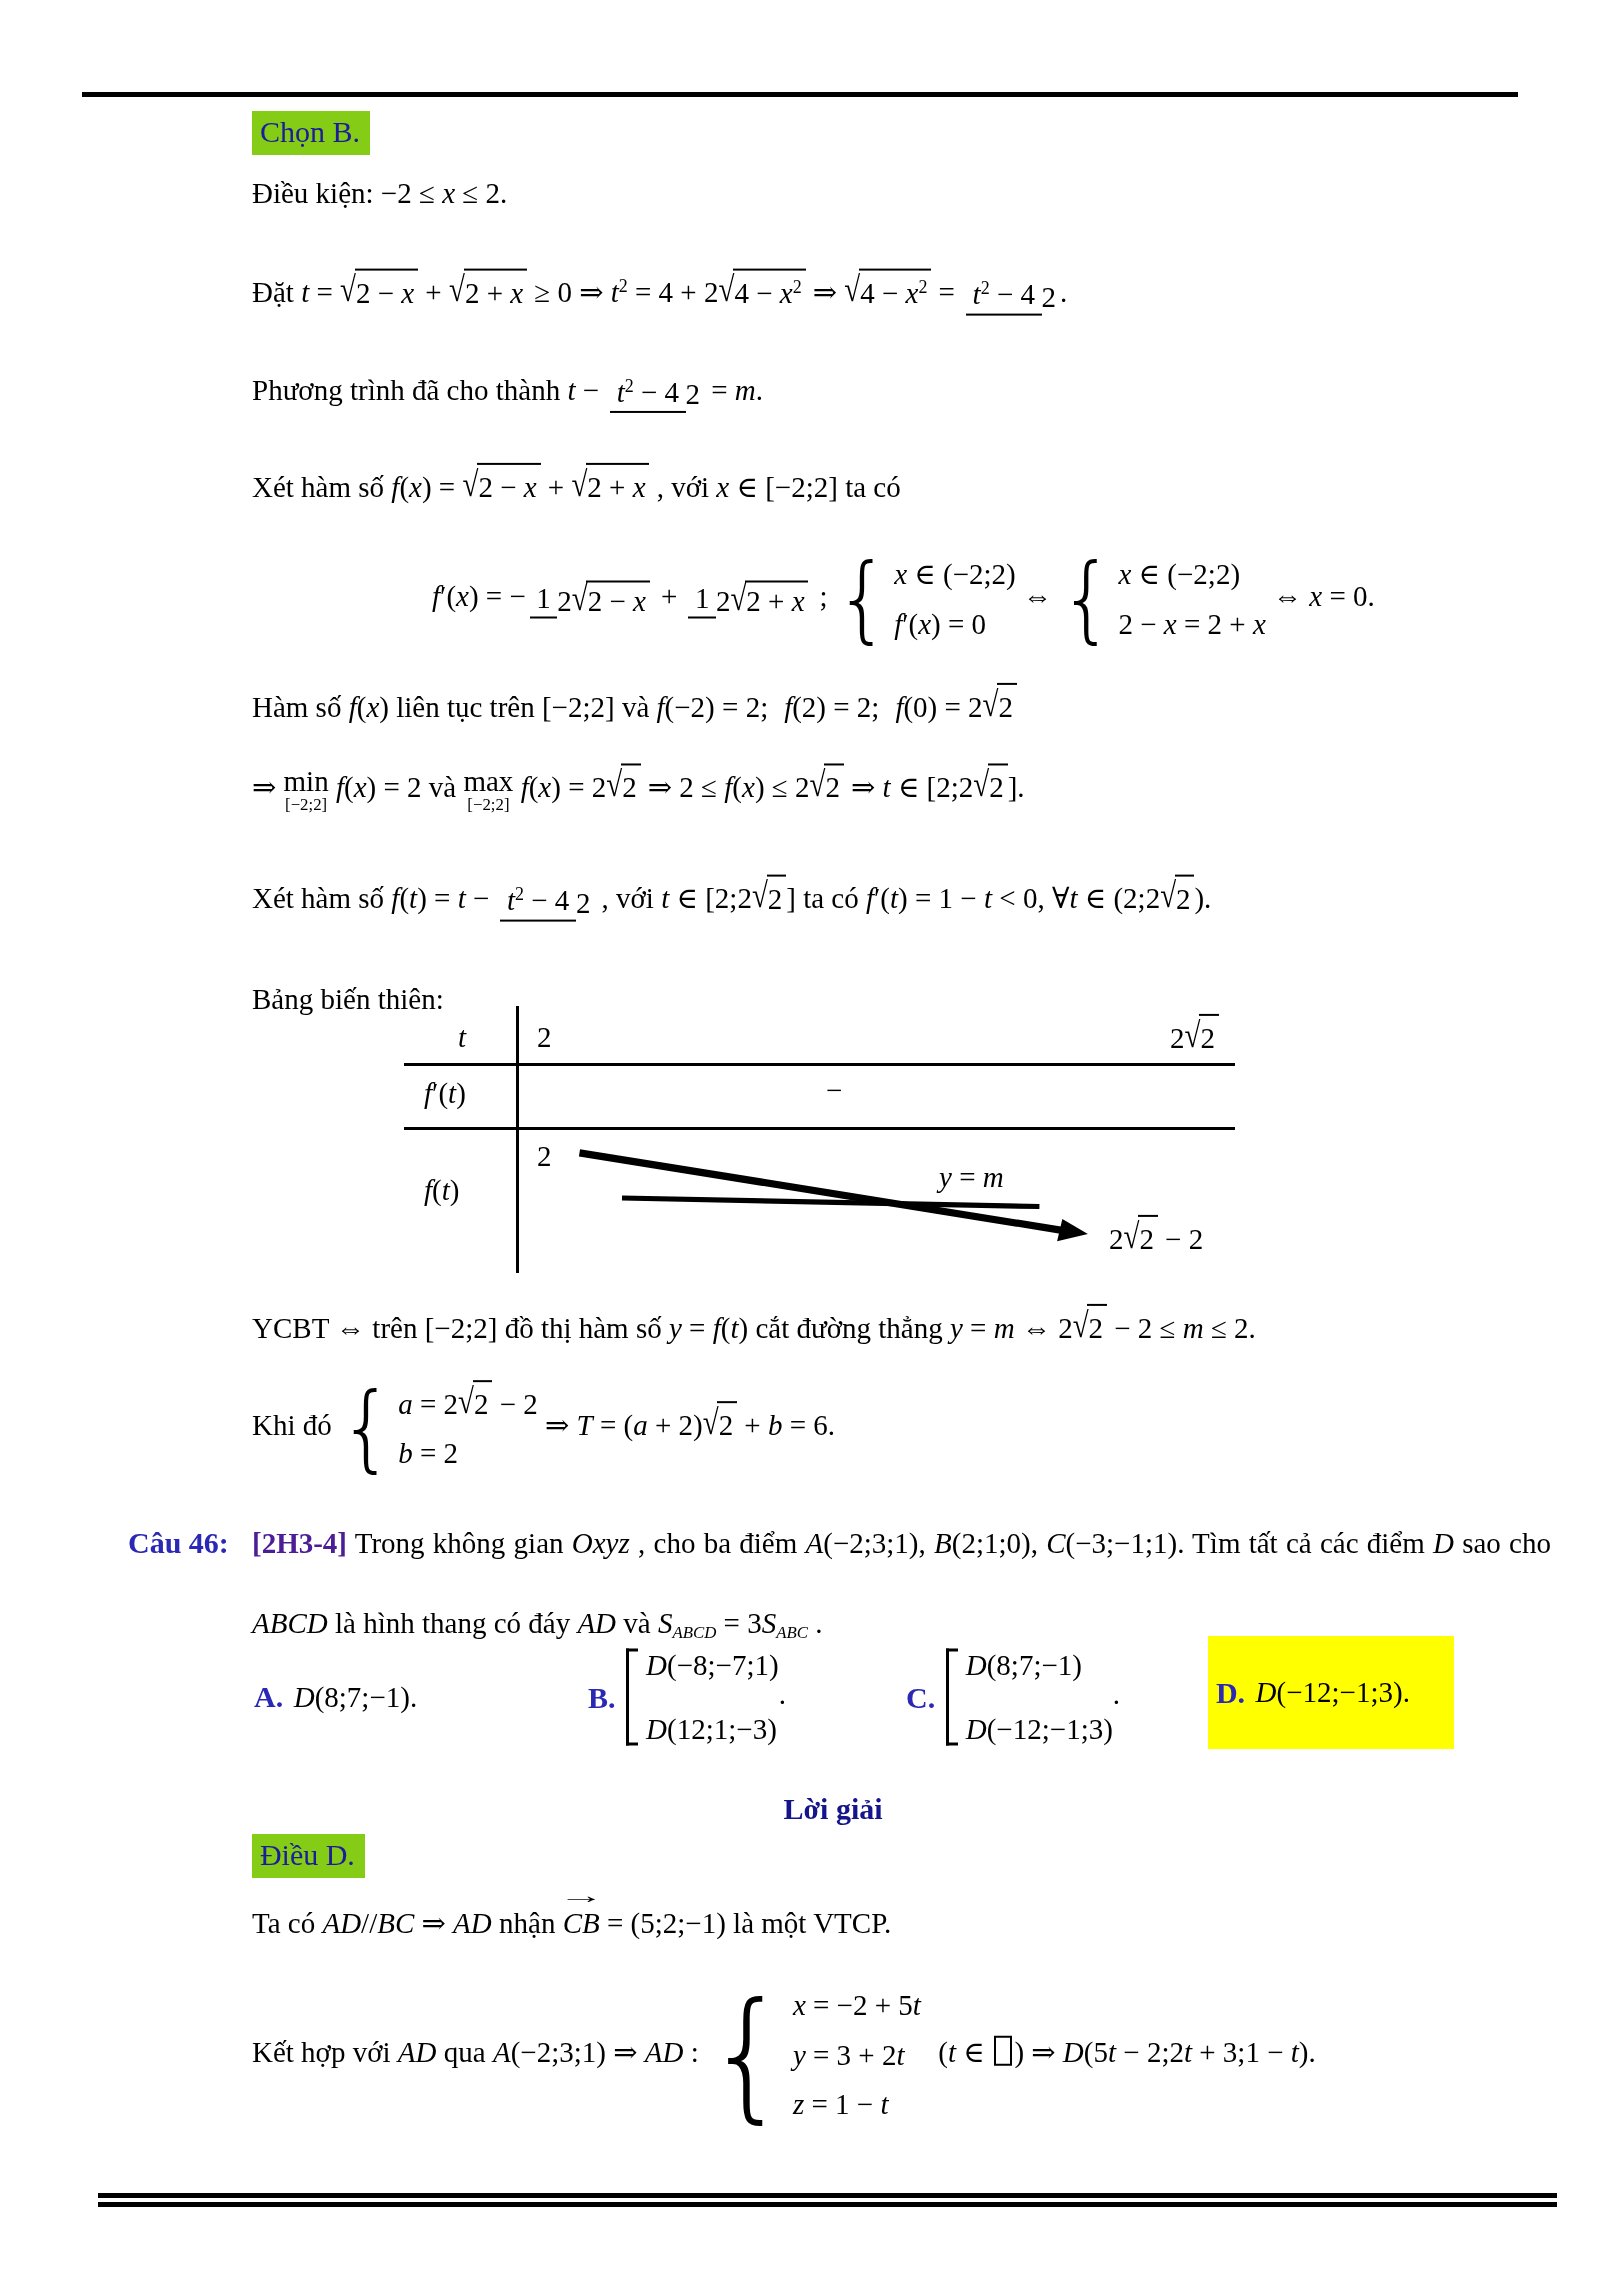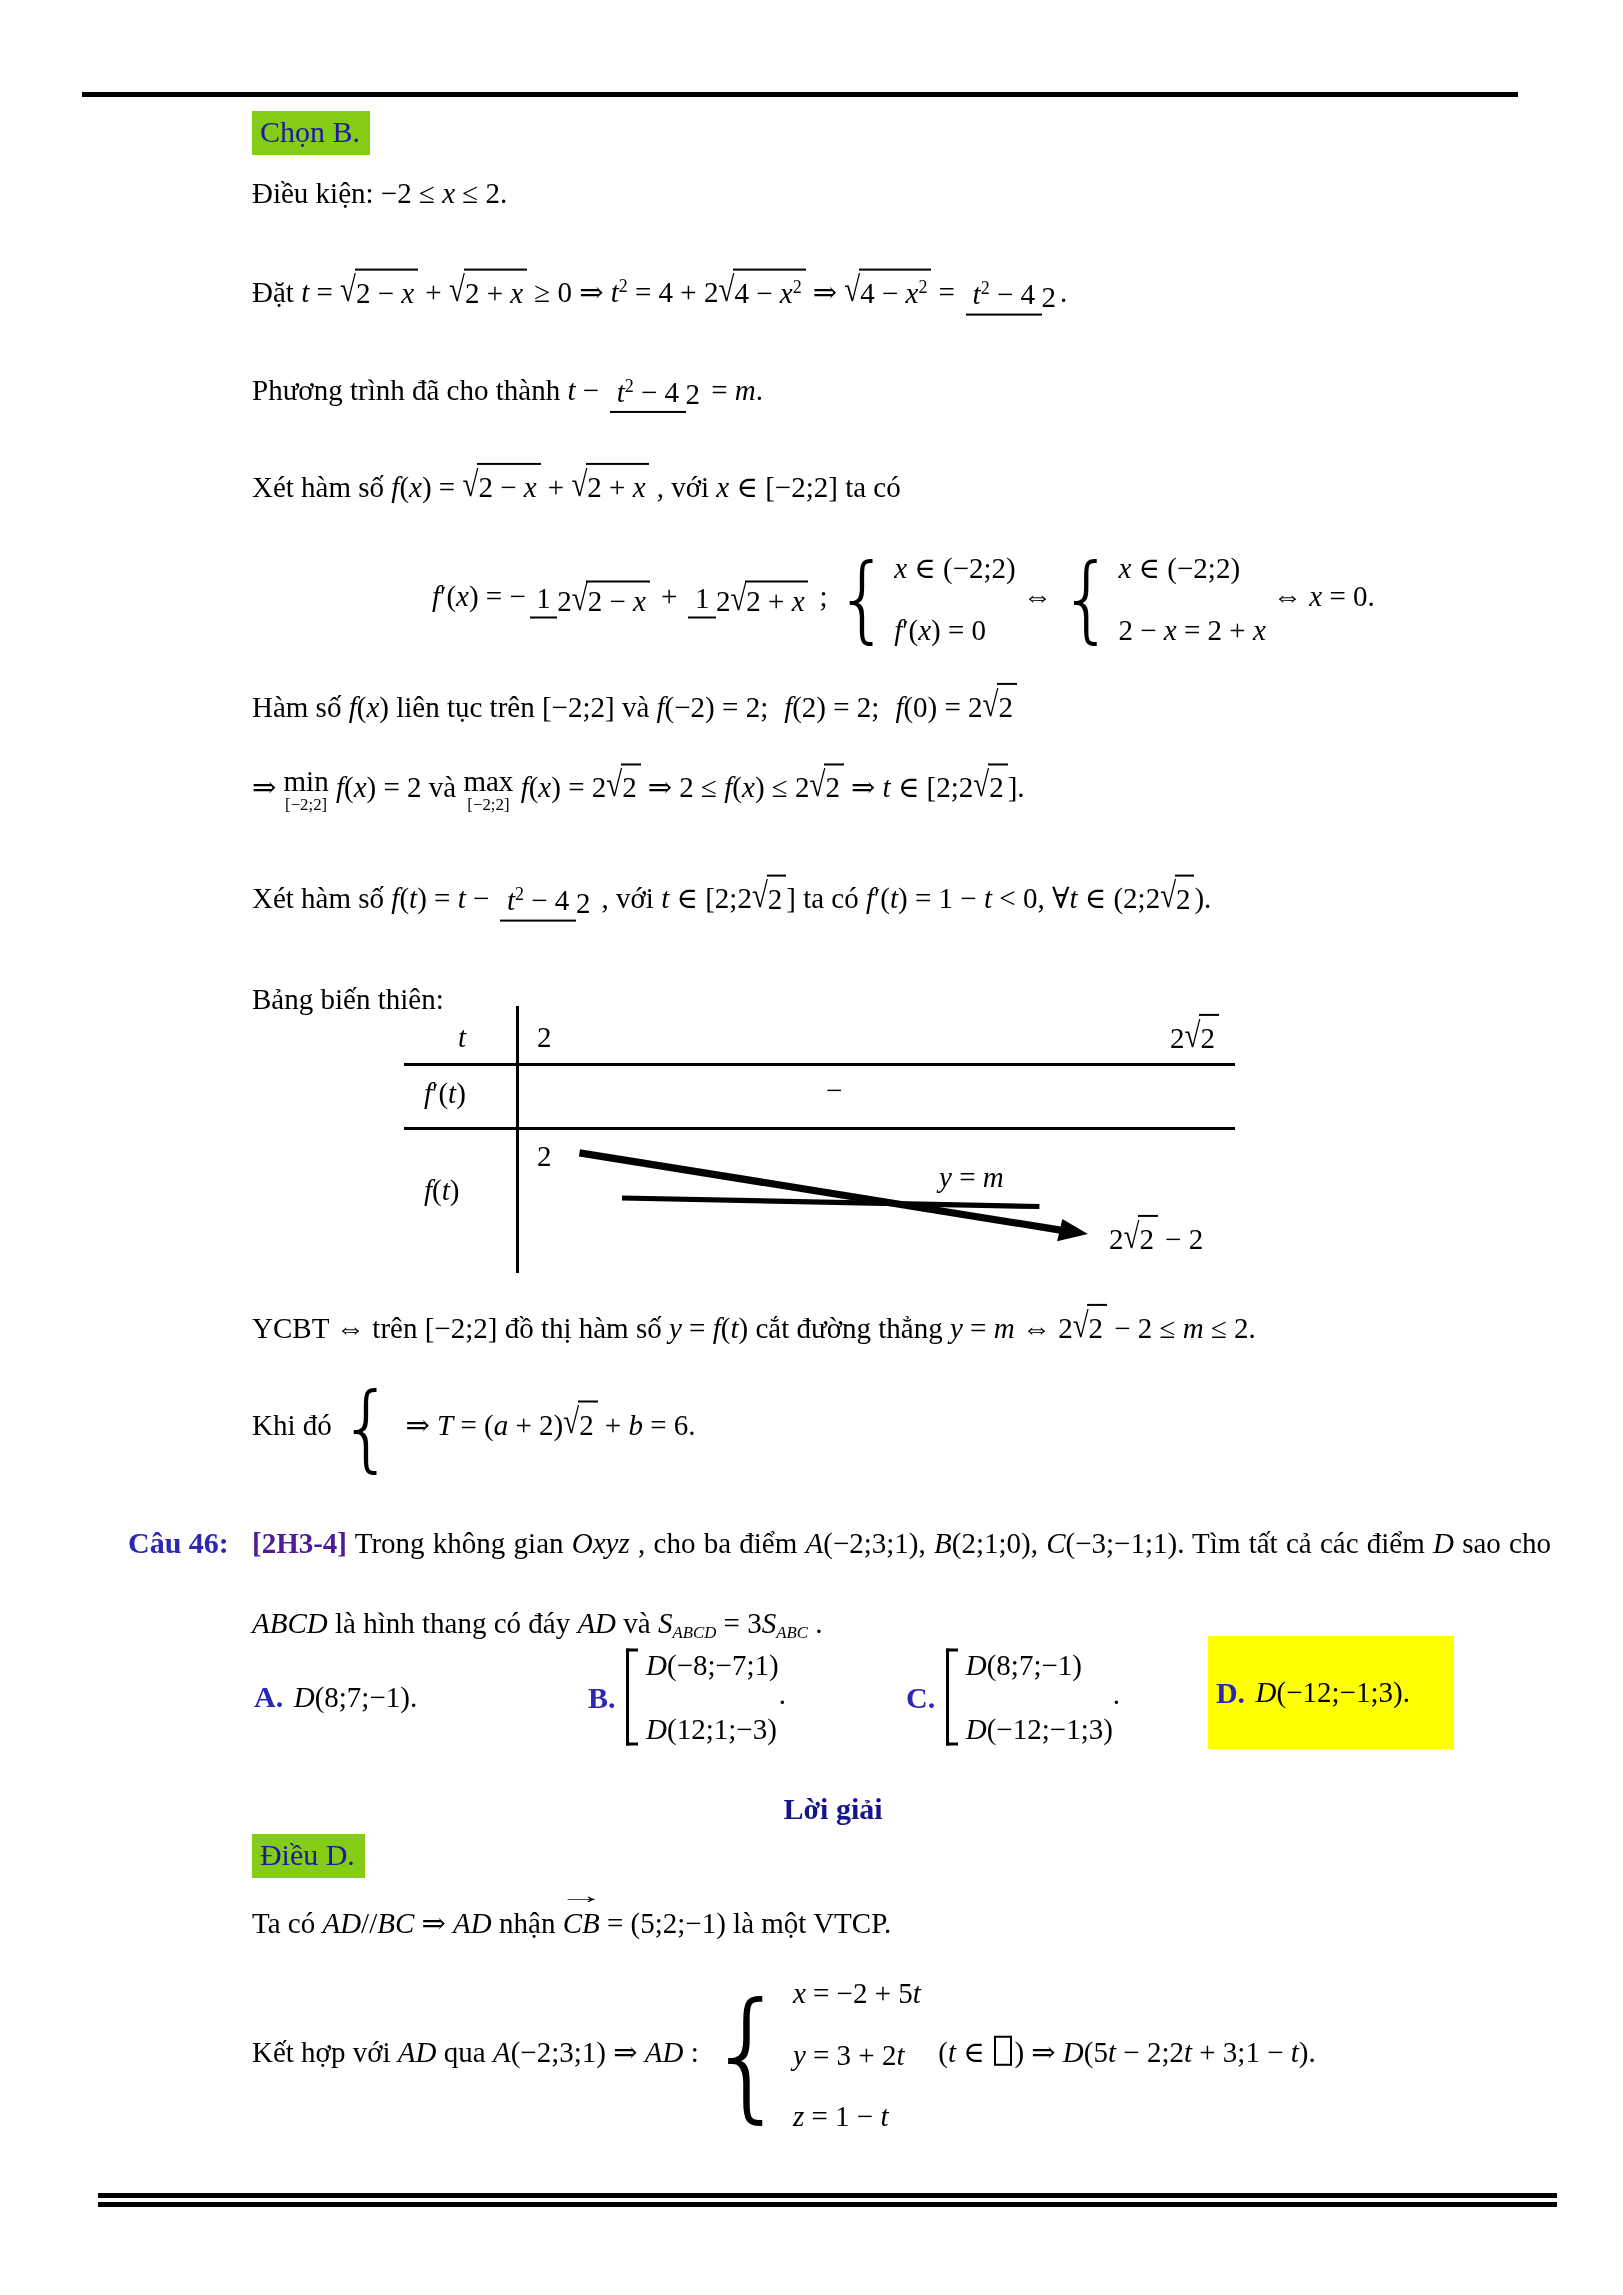--- a/index.html
+++ b/index.html
@@ -15,21 +15,21 @@
   .sqrt{display:inline-block;white-space:nowrap;}
   .rsign{display:inline-block;transform:scaleY(1.22);transform-origin:60% 85%;}
   .rbar{display:inline-block;border-top:2.6px solid #000;padding:0.7px 3.9px 0 1.3px;margin-left:-1.3px;}
   .frac{display:inline-flex;flex-direction:row;align-items:center;vertical-align:middle;
         text-align:center;margin:0 3.9px;line-height:1.25;}
   .fnum{display:block;border-bottom:2.6px solid #000;padding:0 6.5px 1.3px;}
   .fden{display:block;padding-top:1.3px;}
   .cases{display:inline-flex;align-items:center;vertical-align:middle;}
   .cbrace{font-family:"DejaVu Sans",sans-serif;font-weight:300;line-height:1;
           transform:scaleY(1.08);margin-right:3.9px;}
-  .clines{display:inline-flex;flex-direction:column;gap:18px;text-align:left;}
+  .clines{display:inline-flex;flex-direction:column;gap:6px;text-align:left;}
   .cline{display:block;white-space:nowrap;}
   .bcases{display:inline-flex;align-items:stretch;vertical-align:middle;}
   .brk{width:9.2px;border:3.3px solid #000;border-right:0;margin-right:7.9px;}
   .bcases .clines{gap:31px;justify-content:center;}
   .limop{display:inline-flex;flex-direction:column;align-items:center;vertical-align:middle;line-height:1.05;}
   .lsub{font-size:0.58em;}
   .vecw{display:inline-block;position:relative;}
   .varr{position:absolute;top:-23.6px;left:50%;transform:translateX(-50%) scaleX(2.0);
         font-size:0.8em;font-style:normal;}
   .gbox{display:inline-block;width:14.4px;height:26px;border:2px solid #000;vertical-align:-3.9px;margin:0 2px;}
@@ -125,20 +125,24 @@
   <div class="mline" style="left:826px;top:1091px;"><span>−</span></div>
   <div class="mline" style="left:424px;top:1191px;"><span class="it">f</span><span>(</span><span class="it">t</span><span>)</span></div>
   <div class="mline" style="left:537px;top:1157px;"><span>2</span></div>
   <div class="mline" style="left:939px;top:1178px;"><span class="it">y</span><span> = </span><span class="it">m</span></div>
   <div class="mline" style="left:1109px;top:1238px;"><span>2</span><span class="sqrt"><span class="rsign">√</span><span class="rbar"><span>2</span></span></span><span> − 2</span></div>
 
   <div class="mline" style="left:252px;top:1327px;"><span>YCBT ⇔ trên [−2;2] đồ thị hàm số </span><span class="it">y</span><span> = </span><span class="it">f</span><span>(</span><span class="it">t</span><span>) cắt đường thẳng </span><span class="it">y</span><span> = </span><span class="it">m</span><span> ⇔ 2</span><span class="sqrt"><span class="rsign">√</span><span class="rbar"><span>2</span></span></span><span> − 2 ≤ </span><span class="it">m</span><span> ≤ 2.</span></div>
 
   <div class="mline" style="left:252px;top:1428px;"><span>Khi đó </span><span class="cases">
         <span class="cbrace" style="font-size: 3em;">{</span>
+        <span class="clines">
+          <span class="cline"><span class="it">a</span><span> = 2</span><span class="sqrt"><span class="rsign">√</span><span class="rbar"><span>2</span></span></span><span> − 2</span></span>
+          <span class="cline"><span class="it">b</span><span> = 2</span></span>
+        </span>
       </span><span> ⇒ </span><span class="it">T</span><span> = (</span><span class="it">a</span><span> + 2)</span><span class="sqrt"><span class="rsign">√</span><span class="rbar"><span>2</span></span></span><span> + </span><span class="it">b</span><span> = 6.</span></div>
 
   <div class="qnum" style="left:128px;top:1543px;">Câu 46:</div>
 
   <div class="stem-block" style="left:252px;top:1503px;">
     <span class="qtag">[2H3-4]</span>
     <span><span>Trong không gian </span><span class="it">Oxyz</span><span> , cho ba điểm </span><span class="it">A</span><span>(−2;3;1), </span><span class="it">B</span><span>(2;1;0), </span><span class="it">C</span><span>(−3;−1;1). Tìm tất cả các điểm </span><span class="it">D</span><span> sao cho </span><span class="it">ABCD</span><span> là hình thang có đáy </span><span class="it">AD</span><span> và </span><span class="it">S</span><sub>ABCD</sub><span> = 3</span><span class="it">S</span><sub>ABC</sub><span> .</span></span>
   </div>
 
   <div class="opt" style="left:254px;top:1697px;">

